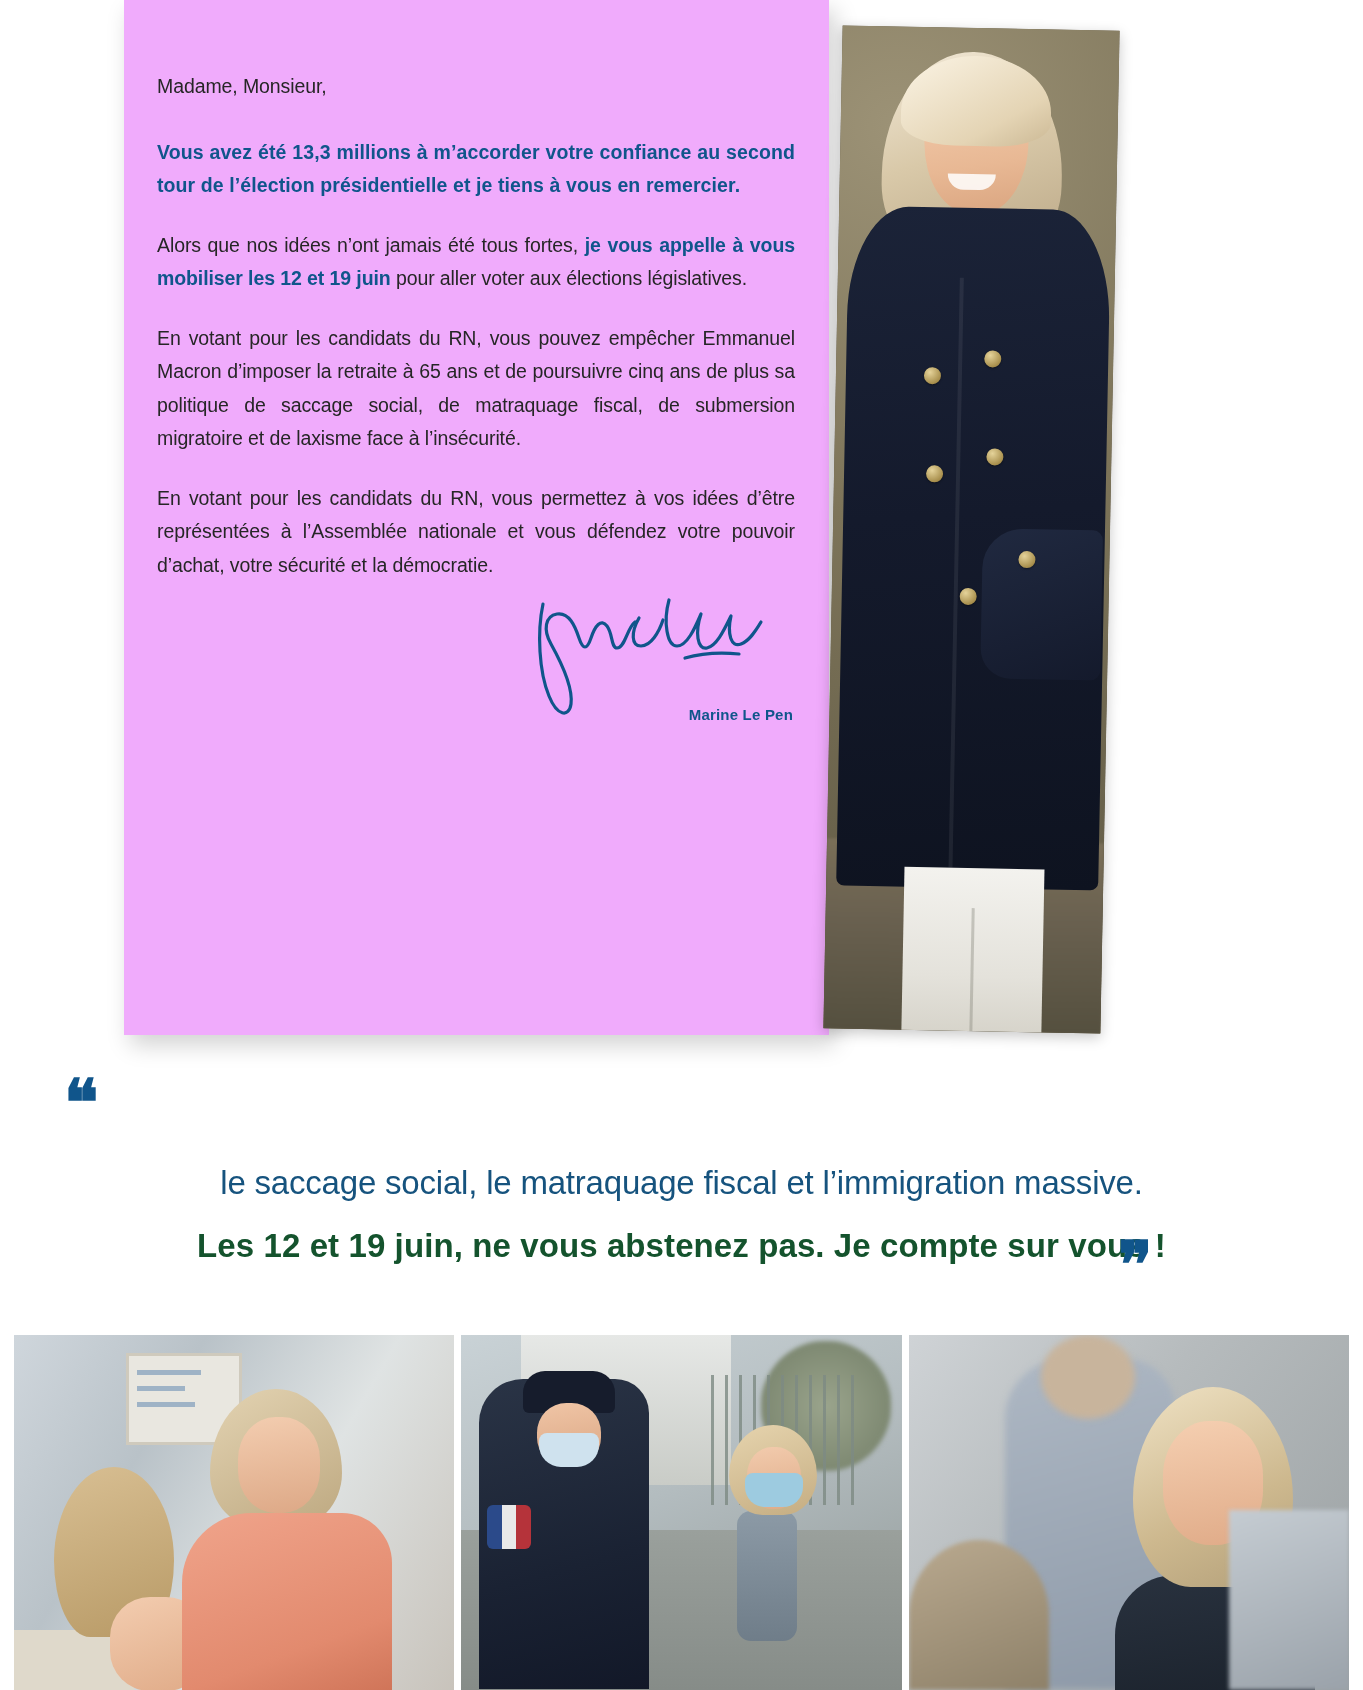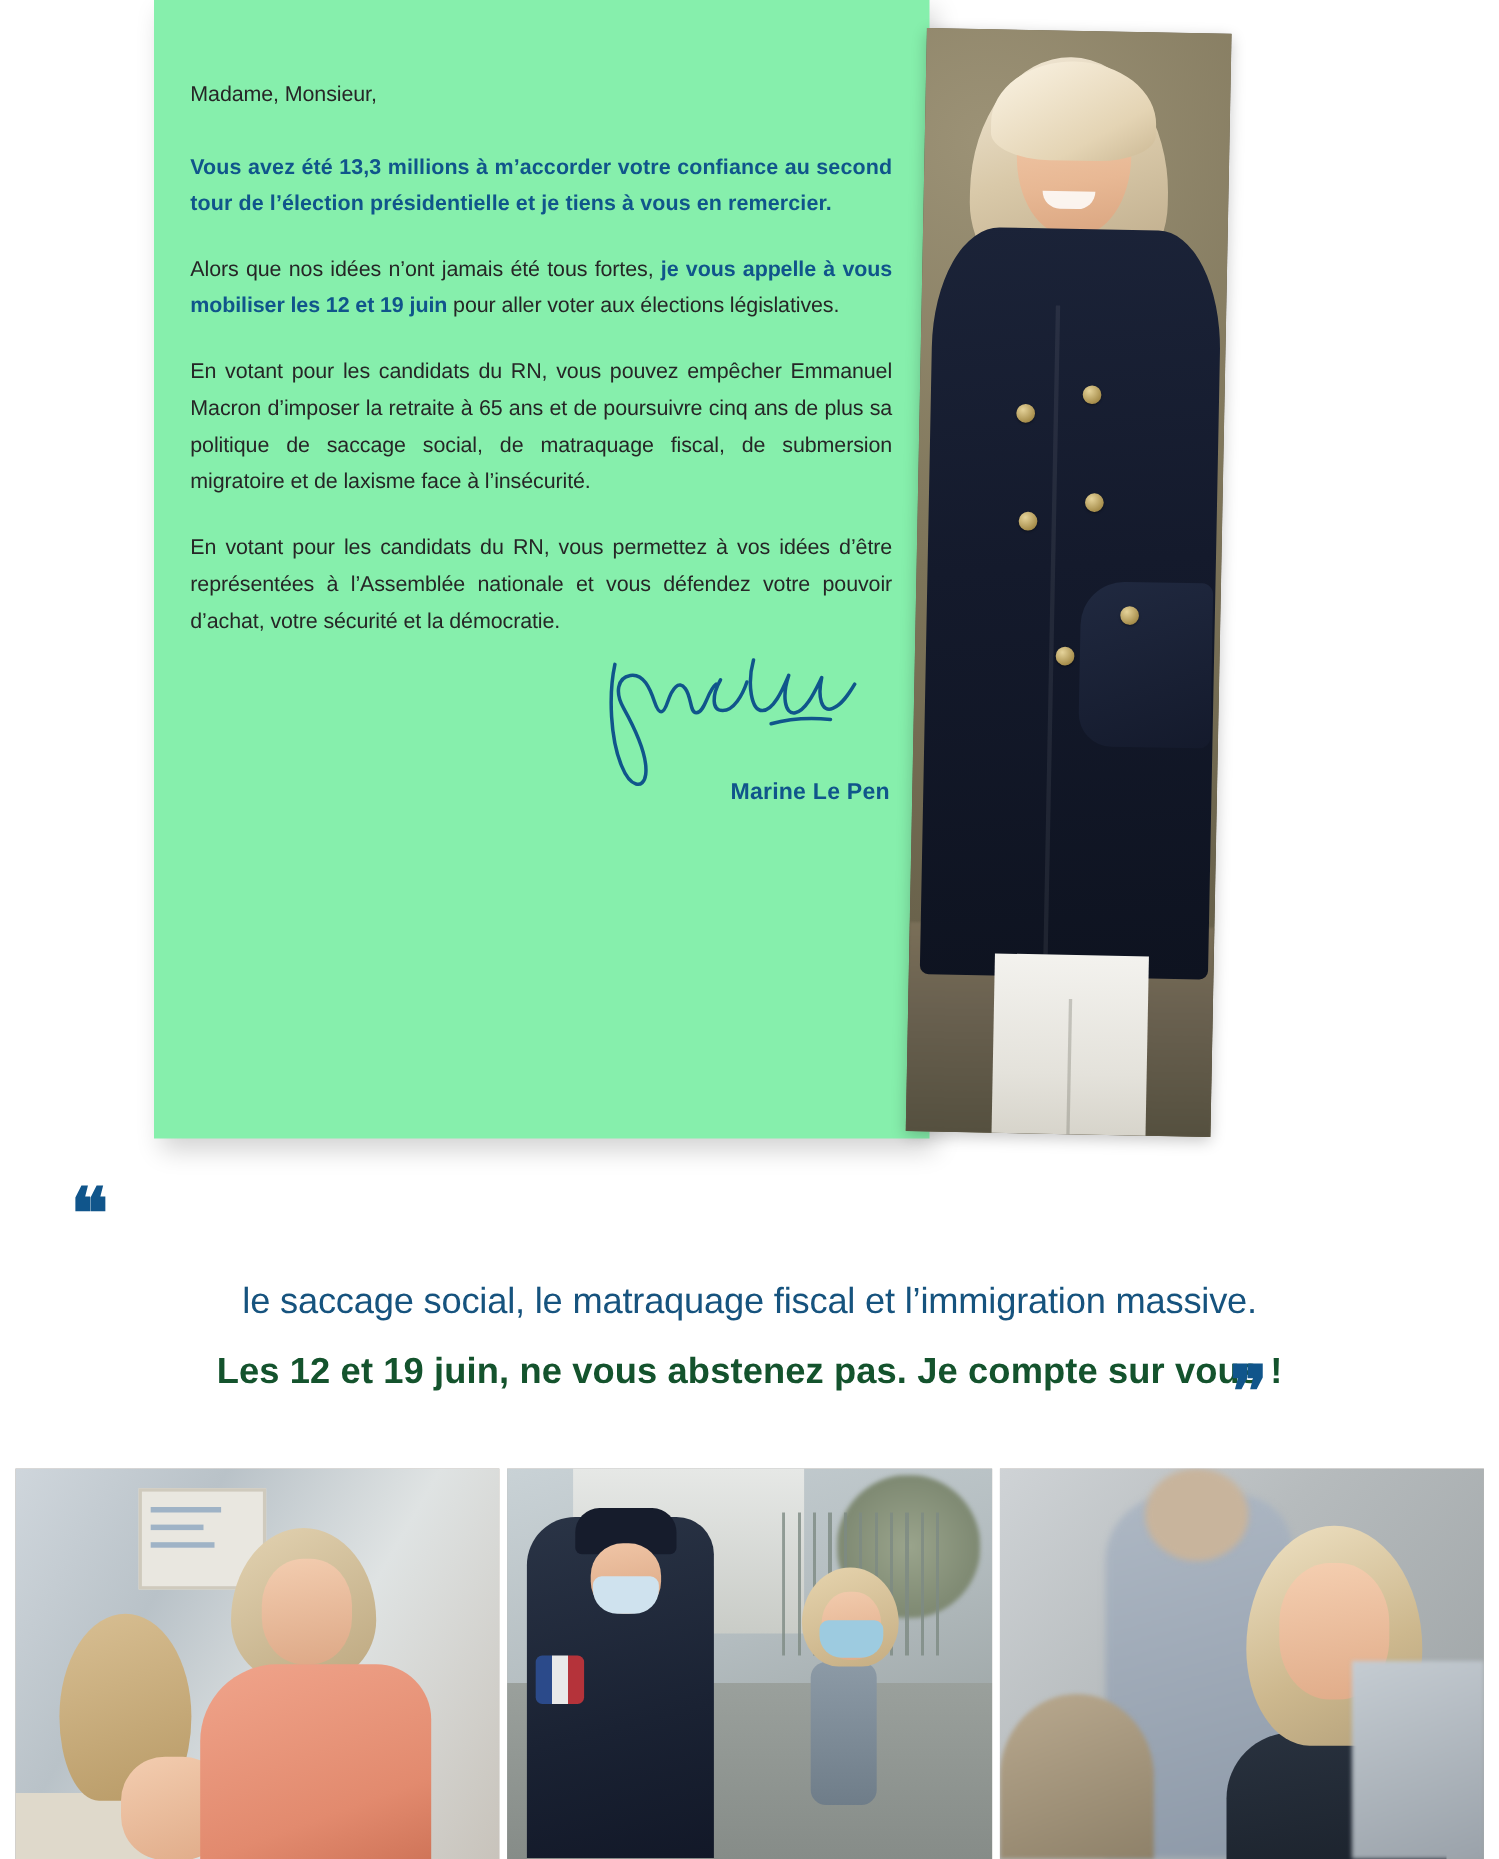--- a/index.html
+++ b/index.html
@@ -12,25 +12,25 @@
     height: 1690px;
     position: relative;
     overflow: hidden;
     font-family: "Liberation Sans", sans-serif;
     color: #1d1d1b;
   }
 
   
   .letter-card {
     position: absolute;
-    left: 140px;
+    left: 124px;
     top: 0;
     width: 705px;
     height: 1035px;
-    background: #86efac;
+    background: #f0abfc;
     box-shadow: 6px 10px 22px rgba(0,0,0,0.18);
     box-sizing: border-box;
     padding: 70px 52px 0 33px;
   }
   .letter-body {
     width: 638px;
     font-size: 19.5px;
     line-height: 1.72;
     color: #262626;
     letter-spacing: -0.1px;
@@ -61,21 +61,21 @@
     position: absolute;
     right: 30px;
     top: -16px;
   }
   .signature-name {
     position: absolute;
     right: 2px;
     top: 94px;
     color: #10558b;
     font-weight: bold;
-    font-size: 21px;
+    font-size: 15px;
     letter-spacing: 0.2px;
   }
 
   
   .portrait {
     position: absolute;
     left: 833px;
     top: 28px;
     width: 277px;
     height: 1003px;

